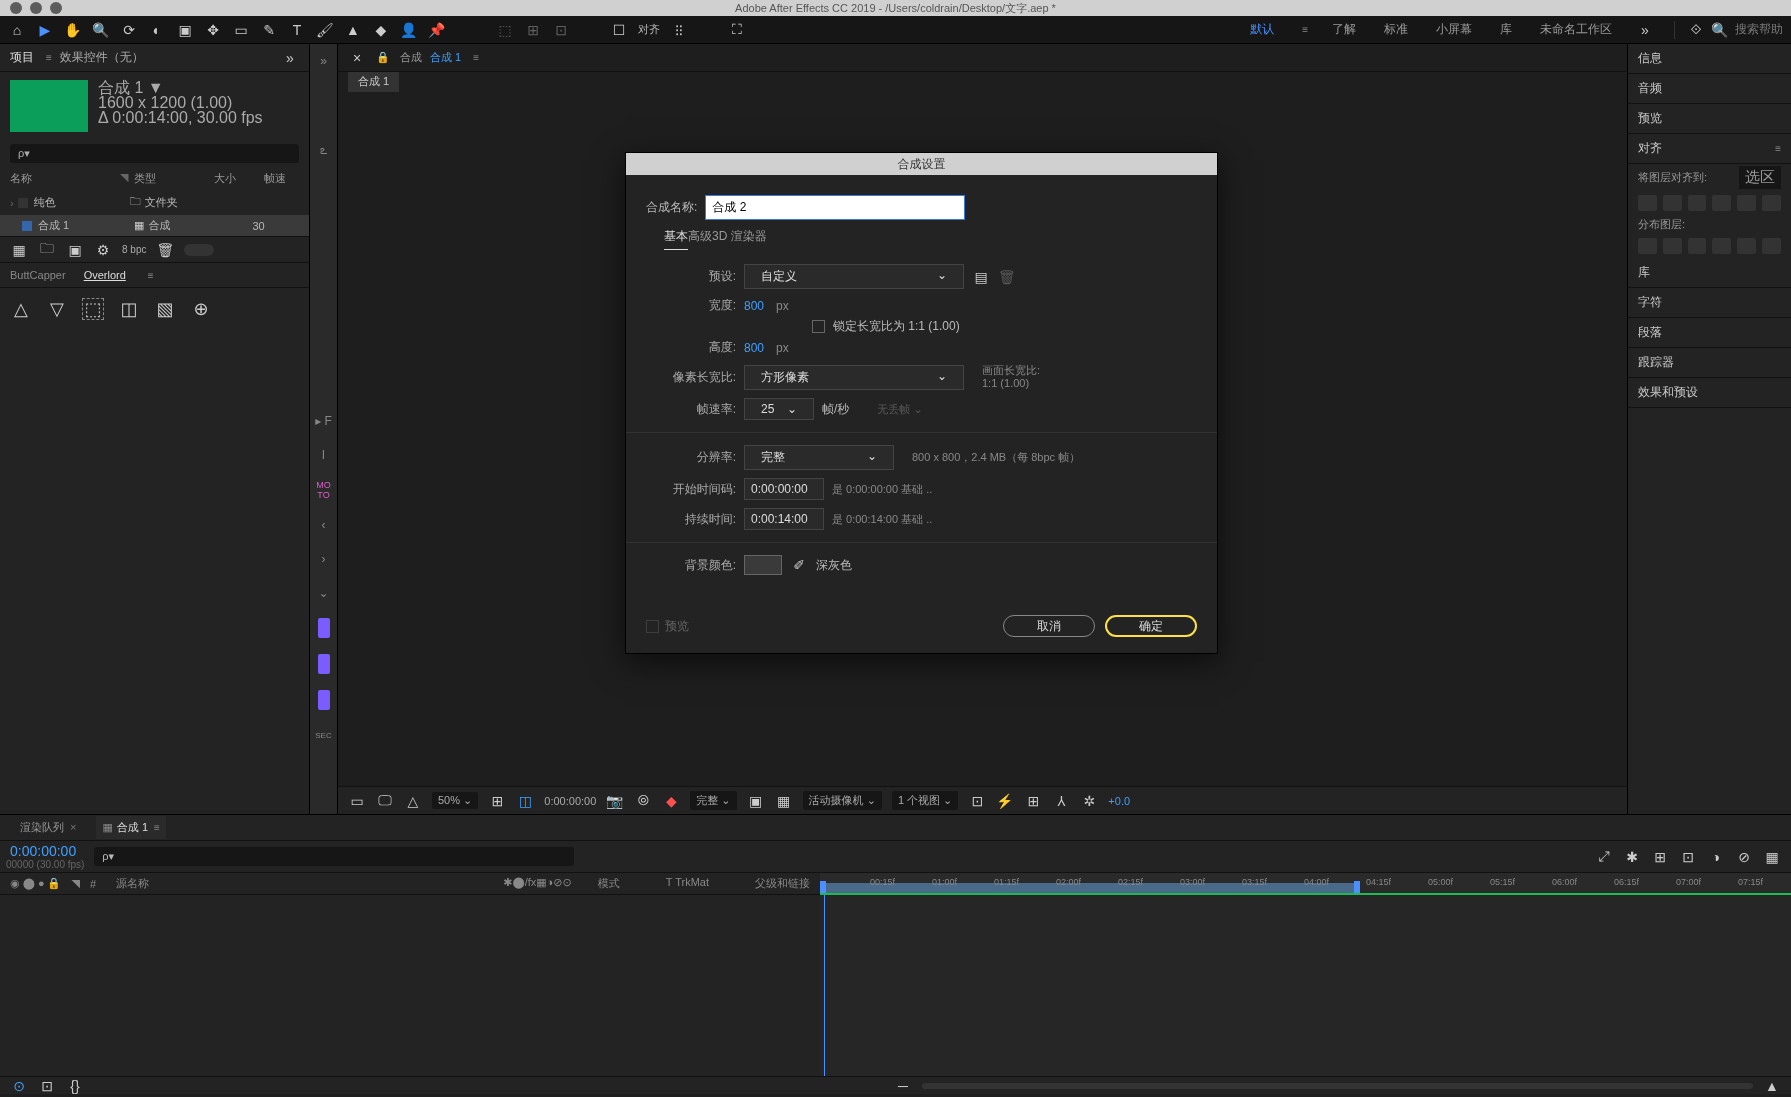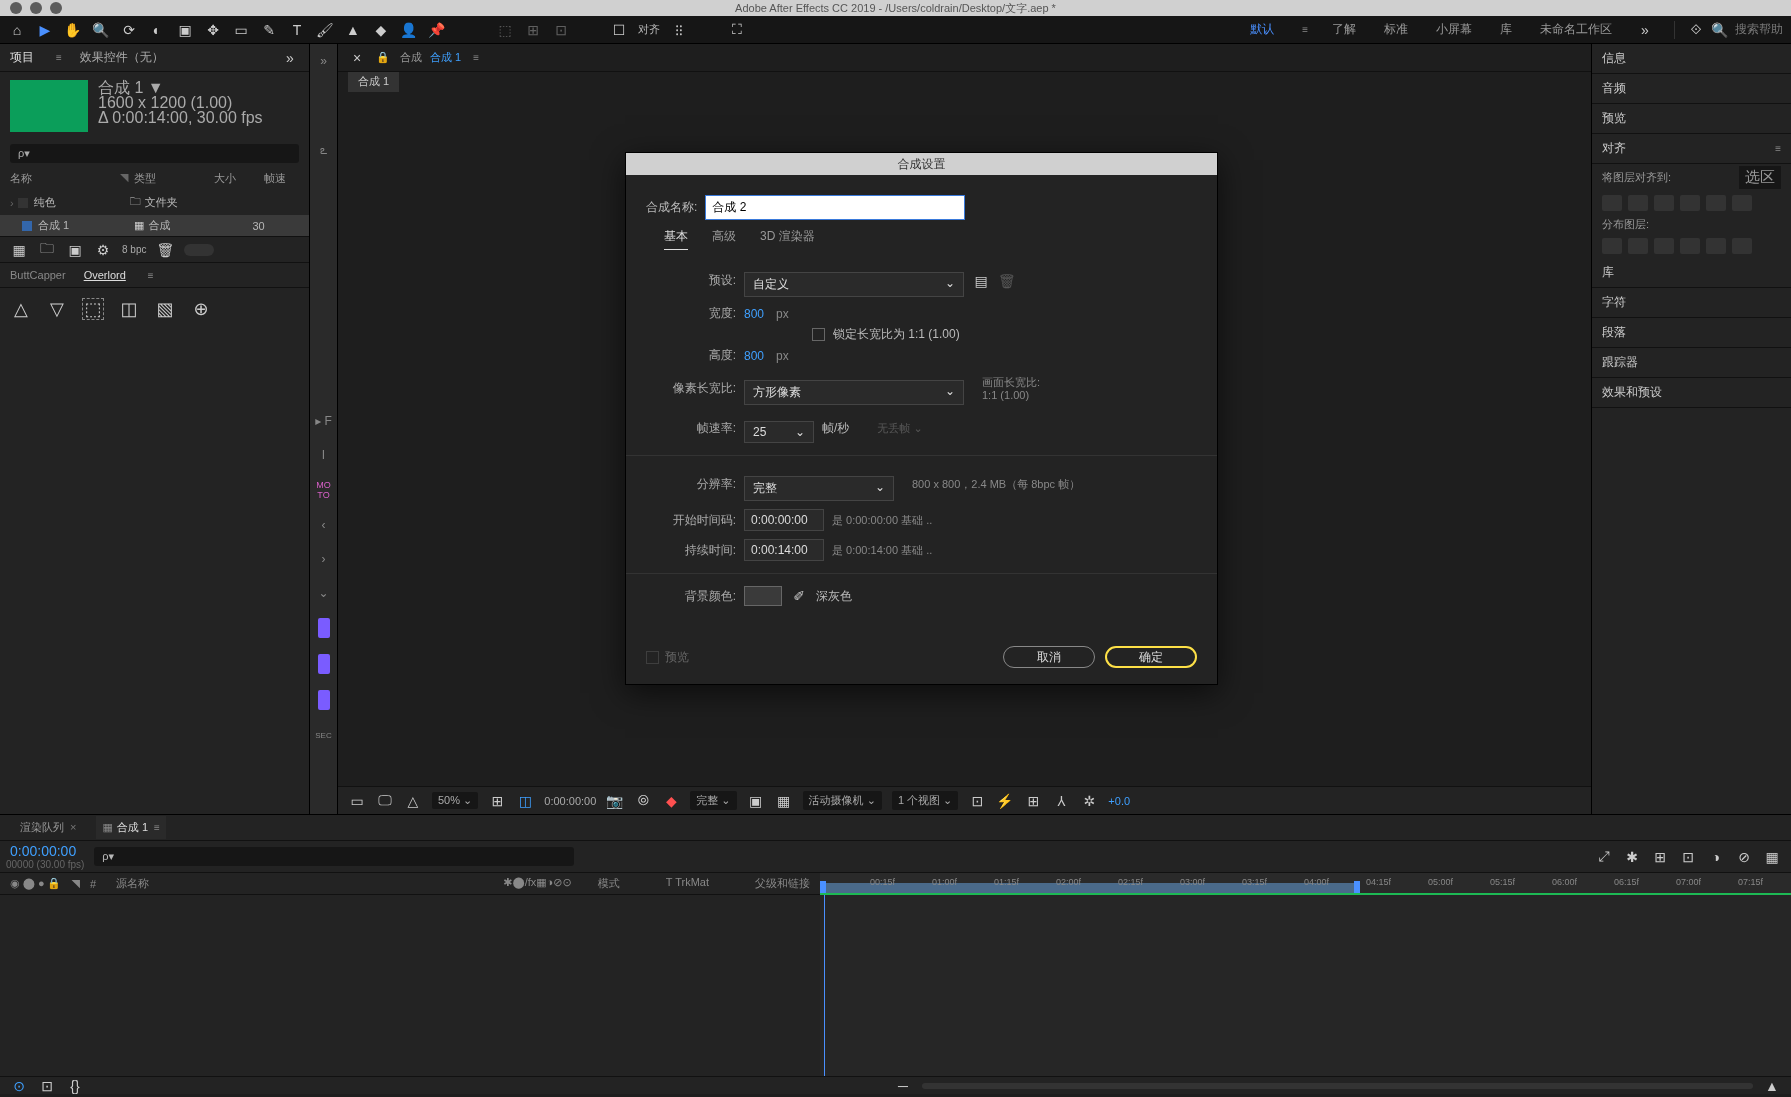--- a/index.html
+++ b/index.html
@@ -22,21 +22,21 @@
 .workspaces { margin-left:auto; display:flex; gap:20px; align-items:center; font-size:12px; color:#999;}
 .workspaces .ws { padding:4px 4px; }
 .workspaces .ws.active{ color:#4a90ff;}
 .search-help{ display:flex; align-items:center; gap:6px; border-left:1px solid #333; padding-left:12px; color:#777;}
 
 
 .main { display:flex; height:770px; }
 
 
 .left { width:310px; background:#232323; display:flex; flex-direction:column; border-right:1px solid #000;}
-.panel-tabs { height:28px; display:flex; align-items:center; gap:18px; padding:0 10px; background:#232323; border-bottom:1px solid #111;}
+.panel-tabs { height:28px; display:flex; align-items:center; gap:8px; padding:0 10px; background:#232323; border-bottom:1px solid #111;}
 .panel-tabs .tab { color:#aaa; font-size:12px;}
 .panel-tabs .tab.active{ color:#ddd;}
 .hamb { margin-left:4px; color:#888; font-size:10px;}
 .proj-preview { display:flex; gap:10px; padding:8px 10px;}
 .thumb { width:78px; height:52px; background:#0b9e5a;}
 .proj-meta { font-size:16px; color:#aaa; line-height:15px;}
 .proj-search { margin:4px 10px; background:#161616; border-radius:3px; padding:3px 8px; color:#aaa; display:flex; align-items:center;}
 .proj-head { display:flex; padding:4px 10px; background:#232323; color:#999; font-size:11px;}
 .proj-head .c1{width:110px;} .proj-head .c2{width:80px;} .proj-head .c3{width:50px;} .proj-head .c4{flex:1;}
 .proj-row { display:flex; padding:3px 10px; align-items:center; font-size:11px; }
@@ -65,21 +65,21 @@
 .center-tabs .bc{color:#999;}
 .center-tabs .cur{color:#3fa0ff;}
 .center-subtab { height:20px; display:flex; padding:0 10px;}
 .center-subtab .st{ background:#333; padding:2px 10px; font-size:11px; color:#ccc;}
 .viewer { flex:1; background:#1e1e1e;}
 .viewer-footer { height:28px; background:#232323; display:flex; align-items:center; gap:10px; padding:0 10px; color:#aaa; border-top:1px solid #111;}
 .vf-sel{ background:#161616; padding:2px 6px; border-radius:2px;}
 .vf-num{ color:#3fa0ff;}
 
 
-.right { width:200px; background:#232323; display:flex; flex-direction:column; border-left:1px solid #000;}
+.right { width:164px; background:#232323; display:flex; flex-direction:column; border-left:1px solid #000;}
 .rp { padding:6px 10px; border-bottom:1px solid #111; color:#ccc; font-size:12px; display:flex; align-items:center;}
 .rp .menu{margin-left:auto;color:#888;font-size:10px;}
 .align-row{display:flex;gap:6px;padding:4px 10px;}
 .align-btn{width:20px;height:16px;background:#333;border-radius:2px;}
 .align-lbl{padding:2px 10px;color:#999;font-size:11px;}
 .align-sel{background:#161616;padding:2px 6px;margin-left:auto;font-size:15px;text-align:center;}
 
 
 .timeline { height:280px; background:#1e1e1e; border-top:1px solid #000; display:flex; flex-direction:column;}
 .tl-tabs{ height:26px; display:flex; align-items:center; gap:14px; padding:0 14px; background:#232323; border-bottom:1px solid #111;}
@@ -104,24 +104,24 @@
 .greenbar{position:absolute;top:-2px;height:2px;left:0;right:0;background:#1db954;}
 .tl-foot{height:18px;background:#232323;border-top:1px solid #111;display:flex;align-items:center;padding:0 10px;color:#888;gap:10px;}
 
 
 .dialog-wrap{position:absolute;left:625px;top:152px;width:593px;background:#232323;border:1px solid #000;box-shadow:0 8px 30px rgba(0,0,0,.6);}
 .dlg-title{height:22px;background:#d0d0d0;color:#333;display:flex;align-items:center;justify-content:center;font-size:12px;}
 .dlg-body{padding:12px 20px 16px;color:#bbb;font-size:12px;}
 .dlg-row{display:flex;align-items:center;margin:8px 0;gap:8px;}
 .dlg-lbl{width:90px;text-align:right;color:#aaa;}
 .dlg-input{background:#fff;color:#000;padding:3px 6px;width:260px;border:1px solid #3a7adb;}
-.dlg-tabs{display:flex;gap:24px;margin:6px 0 14px 18px;}
+.dlg-tabs{display:flex;margin:6px 0 14px 18px;}
 .dlg-tabs .dt{color:#999;padding-bottom:4px;}
 .dlg-tabs .dt.active{color:#ddd;border-bottom:1px solid #ddd;}
-.dlg-select{background:#2a2a2a;border:1px solid #444;padding:3px 8px;width:220px;display:flex;justify-content:space-between;color:#ddd;margin-top:8px;}
+.dlg-select{background:#2a2a2a;border:1px solid #444;padding:3px 16px;width:220px;display:flex;justify-content:space-between;color:#ddd;}
 .dlg-num{color:#3fa0ff;}
 .dlg-unit{color:#888;margin-left:4px;}
 .dlg-check{width:13px;height:13px;border:1px solid #666;display:inline-block;}
 .dlg-info{color:#888;font-size:11px;}
 .dlg-hr{border:none;border-top:1px solid #333;margin:12px -20px;}
 .dlg-tc{background:#2a2a2a;border:1px solid #444;padding:3px 6px;width:80px;color:#ddd;}
 .dlg-swatch{width:38px;height:20px;background:#3a3a3a;border:1px solid #666;}
 .dlg-foot{display:flex;align-items:center;margin-top:40px;gap:10px;}
 .dlg-btn{width:92px;height:22px;border:1px solid #888;border-radius:11px;background:none;color:#ddd;font-size:12px;}
 .dlg-btn.primary{border:2px solid #fde047;}

